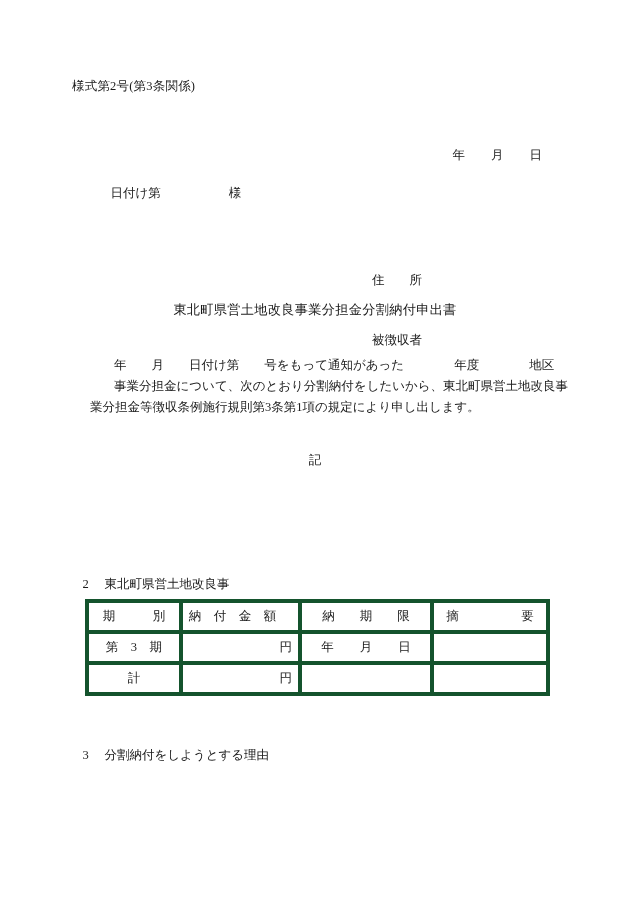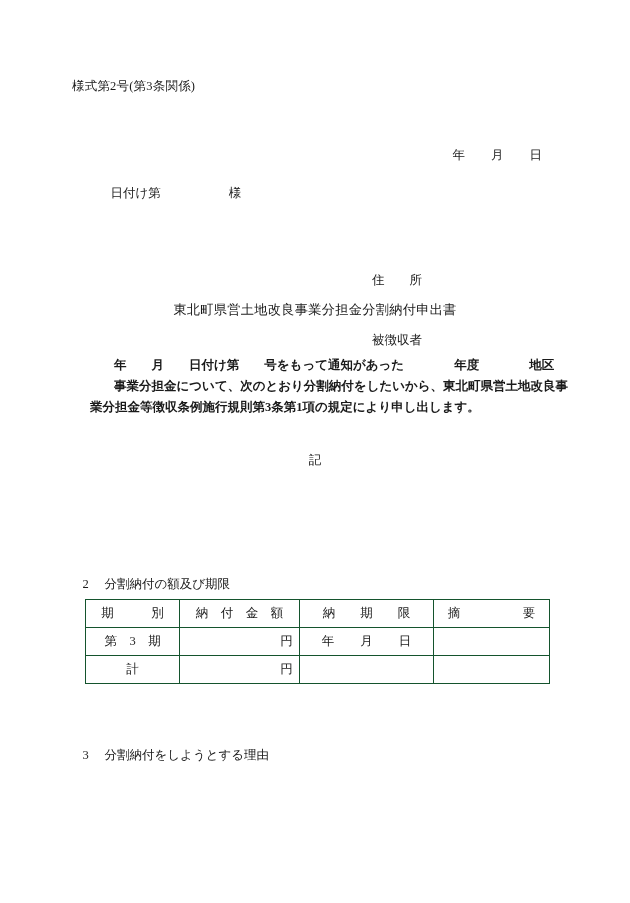--- a/index.html
+++ b/index.html
@@ -74,21 +74,21 @@
 
   
   .body-para {
     position: absolute;
     left: 62px;
     top: 355px;
     width: 500px;
     font-size: 12.5px;
     line-height: 21px;
   }
-  .body-para .ln { display: block; white-space: pre; font-weight: bold; }
+  .body-para .ln { display: block; white-space: pre; }
   .body-para .ln.l1 { padding-left: 52px; }
   .body-para .ln.l2 { padding-left: 52px; text-align: center; }
   .body-para .ln.l3 { padding-left: 0; margin-left: 28px; }
 
   
   .ki-mark {
     left: 0;
     right: 0;
     top: 454px;
     width: 630px;
@@ -123,33 +123,33 @@
   
   .pay-table {
     position: absolute;
     left: 85px;
     top: 599px;
     width: 465px;
     border-collapse: collapse;
     font-size: 12.5px;
   }
   .pay-table td {
-    border: 1px solid #14532d;
+    border: 4px solid #14532d;
     height: 27px;
     padding: 0 6px;
     vertical-align: middle;
     white-space: pre;
   }
   .col-term   { width: 92px;  text-align: center; }
   .col-amount { width: 118px; text-align: right; padding-right: 22px; }
   .col-due    { width: 140px; text-align: center; }
   .col-note   { width: 112px; text-align: center; }
 
   .pay-table thead td { text-align: center; }
-  .col-amount.head { text-align: center; padding-right: 6px; }
+  .col-amount.head { text-align: left; padding-right: 6px; }
   .col-due.head    { text-align: center; }
 
   .cell-due .g { display: inline-block; width: 26px; }
 </style>
 </head>
 <body>
 
 <div class="page">
 
   <div class="abs form-no">様式第2号(第3条関係)</div>
@@ -172,21 +172,21 @@
   <div class="body-para">
     <span class="ln l1">年　　月　　日付け第　　号をもって通知があった　　　　年度　　　　地区</span>
     <span class="ln l2">事業分担金について、次のとおり分割納付をしたいから、東北町県営土地改良事</span>
     <span class="ln l3">業分担金等徴収条例施行規則第3条第1項の規定により申し出します。</span>
   </div>
 
   <div class="abs ki-mark">記</div>
 
 
   <div class="abs item-2">
-    <span class="num">2</span><span>分割納付の額及び期限</span>
+    <span class="num">2</span><span>東北町県営土地改良事</span>
   </div>
 
   <table class="pay-table">
     <thead>
       <tr>
         <td class="col-term">期　　　別</td>
         <td class="col-amount head">納　付　金　額</td>
         <td class="col-due head">納　　期　　限</td>
         <td class="col-note">摘　　　　　要</td>
       </tr>

